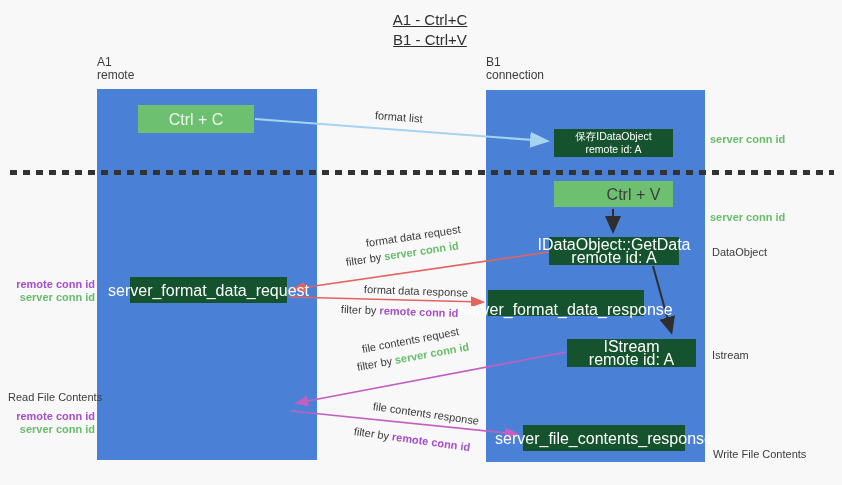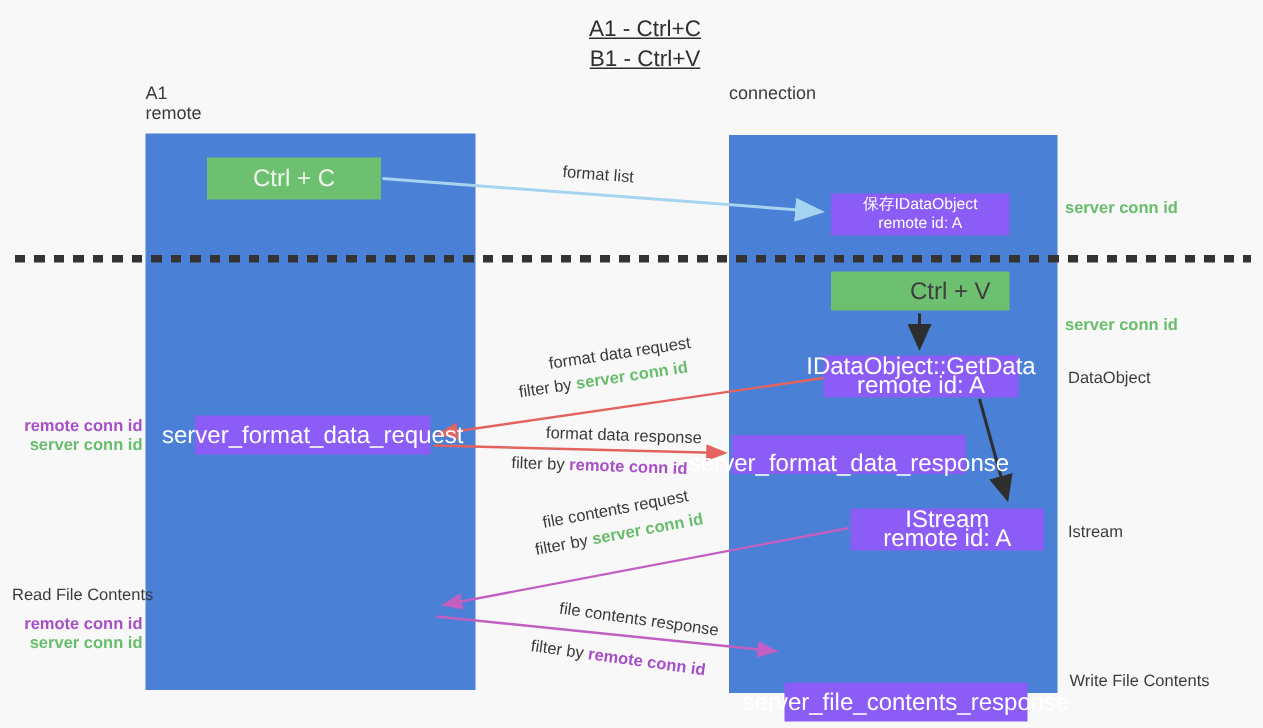--- a/index.html
+++ b/index.html
@@ -14,31 +14,31 @@
   .col-header { position:absolute; text-align:left; font-size:12px; line-height:13px; color:#3b3b3b; }
   .col-header.left { left:97px; width:220px; top:56px; }
   .col-header.right { left:486px; width:219px; top:56px; }
   .lifeline { position:absolute; background:#4a80d5; }
   .lifeline.left  { left:97px;  top:89px; width:220px; height:371px; }
   .lifeline.right { left:486px; top:90px; width:219px; height:372px; }
   .divider { position:absolute; left:10px; top:170px; width:824px; height:5px;
     background:repeating-linear-gradient(to right,#333 0 7px,transparent 7px 13px); }
   .box { position:absolute; display:flex; flex-direction:column; align-items:center;
     justify-content:center; text-align:center; font-size:16px; line-height:13px; white-space:nowrap; }
-  .box.orange { background:#8b5cf6; color:#ffffff; }
+  .box.orange { background:#14532d; color:#ffffff; }
   .box.green  { background:#6ec071; }
   #box-ctrl-c { left:138px; top:105px; width:116px; height:28px; color:#eef7ee; }
   #box-ctrl-v { left:554px; top:181px; width:119px; height:26px; color:#3e3e3e;padding-left:40px; }
   #box-save   { left:554px; top:129px; width:119px; height:28px; font-size:10.5px; }
   #box-getdata{ left:549px; top:237px; width:130px; height:28px; }
   #box-istream{ left:567px; top:339px; width:129px; height:28px; }
   #box-fmt-req { left:130px; top:277px; width:157px; height:26px; }
   #box-fmt-res { left:488px; top:290px; width:156px; height:26px;justify-content:flex-end; }
   #box-file-req{ left:128px; top:393px; width:161px; height:26px; }
-  #box-file-res{ left:523px; top:425px; width:162px; height:26px;margin-top:30px; }
+  #box-file-res{ left:523px; top:425px; width:162px; height:26px; }
   svg.arrows { position:absolute; left:0; top:0; pointer-events:none; }
   .flow-label { position:absolute; font-size:11px; white-space:nowrap;
     transform-origin:left center; color:#3a3a3a; }
   .green-id  { color:#68bd6b; font-weight:bold; }
   .purple-id { color:#a74fc7; font-weight:bold; }
   .side-label { position:absolute; font-size:11px; white-space:nowrap; color:#3b3b3b; }
   .side-label.bold-green  { color:#68bd6b; font-weight:bold; }
   .left-ids { position:absolute; left:8px; width:87px; text-align:right;
     font-size:11px; line-height:13px; white-space:nowrap; }
   #lbl-format-list { left:375px; top:109px; transform:rotate(4.5deg); }
@@ -59,20 +59,21 @@
   <div class="title">
     <div>A1 - Ctrl+C</div>
     <div>B1 - Ctrl+V</div>
   </div>
 
   <div class="col-header left">
     <div>A1</div>
     <div>remote</div>
   </div>
   <div class="col-header right">
+    <div>B1</div>
     <div>connection</div>
   </div>
 
   <div class="lifeline left"></div>
   <div class="lifeline right"></div>
 
   <div class="divider"></div>
 
   <svg class="arrows" width="842" height="485" viewBox="0 0 842 485">
     <defs>

